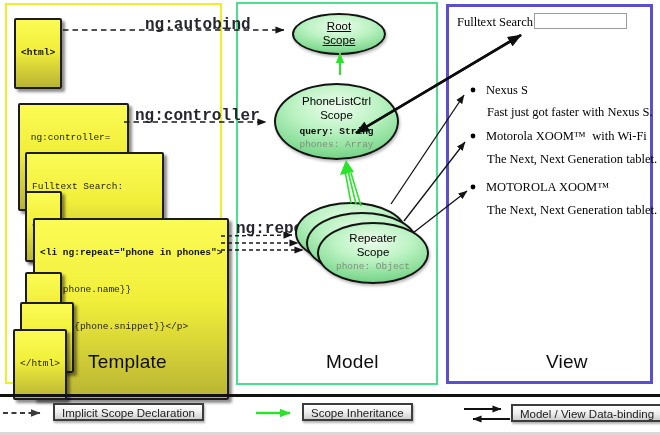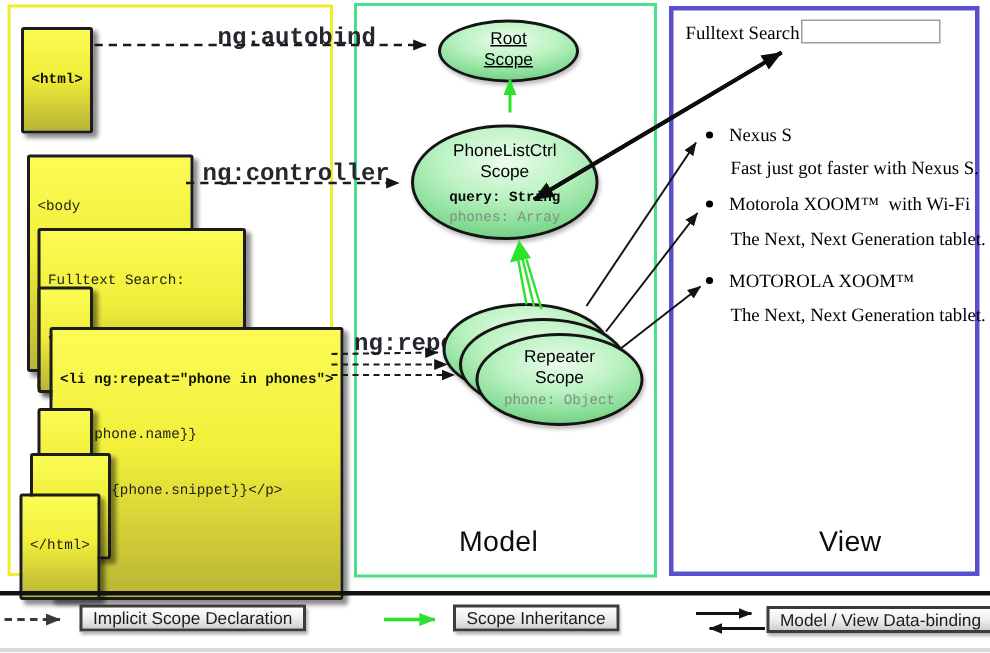--- a/index.html
+++ b/index.html
@@ -67,21 +67,20 @@
 
   <div class="col col-template"></div>
   <div class="col col-model"></div>
   <div class="col col-view"></div>
 
   <div class="ybox" style="left:14px;top:18px;">
     <div class="b">&lt;html&gt;</div>
   </div>
 
   <div class="ybox" style="left:18px;top:103px;">
-    <div>&lt;body</div>
     <div> ng:controller=</div>
     <div> "PhoneListCtrl"&gt;</div>
   </div>
 
   <div class="ybox" style="left:25px;top:152px;">
     <div>Fulltext Search:</div>
     <div class="b">  &lt;input name="query"&gt;</div>
   </div>
 
   <div class="ybox" style="left:25px;top:191px;">
@@ -136,21 +135,22 @@
 
   <div class="view-serif" style="left:486px;top:83px;font-weight:bold;font-weight:normal;">Nexus S</div>
   <div class="view-serif" style="left:487px;top:105px;">Fast just got faster with Nexus S.</div>
 
   <div class="view-serif" style="left:486px;top:129px;">Motorola XOOM™  with Wi-Fi</div>
   <div class="view-serif" style="left:487px;top:152px;">The Next, Next Generation tablet.</div>
 
   <div class="view-serif" style="left:486px;top:180px;">MOTOROLA XOOM™</div>
   <div class="view-serif" style="left:487px;top:203px;">The Next, Next Generation tablet.</div>
 
-  <div class="col-label" style="left:306px;top:351px;">Model</div>
+  <div class="col-label" style="left:88px;top:351px;">Template</div>
+  <div class="col-label" style="left:326px;top:351px;">Model</div>
   <div class="col-label" style="left:546px;top:351px;">View</div>
 
   <div class="legend-box" style="left:53px;top:403px;">Implicit Scope Declaration</div>
   <div class="legend-box" style="left:302px;top:403px;">Scope Inheritance</div>
   <div class="legend-box" style="left:511px;top:404px;">Model / View Data-binding</div>
 
   <svg id="arrows" viewBox="0 0 660 435" xmlns="http://www.w3.org/2000/svg">
     <defs>
       <marker id="mb" viewBox="0 0 10 8" refX="9.5" refY="4" markerWidth="9" markerHeight="7.5" orient="auto" markerUnits="userSpaceOnUse">
         <path d="M0,0 L10,4 L0,8 z" fill="#141414"></path>

